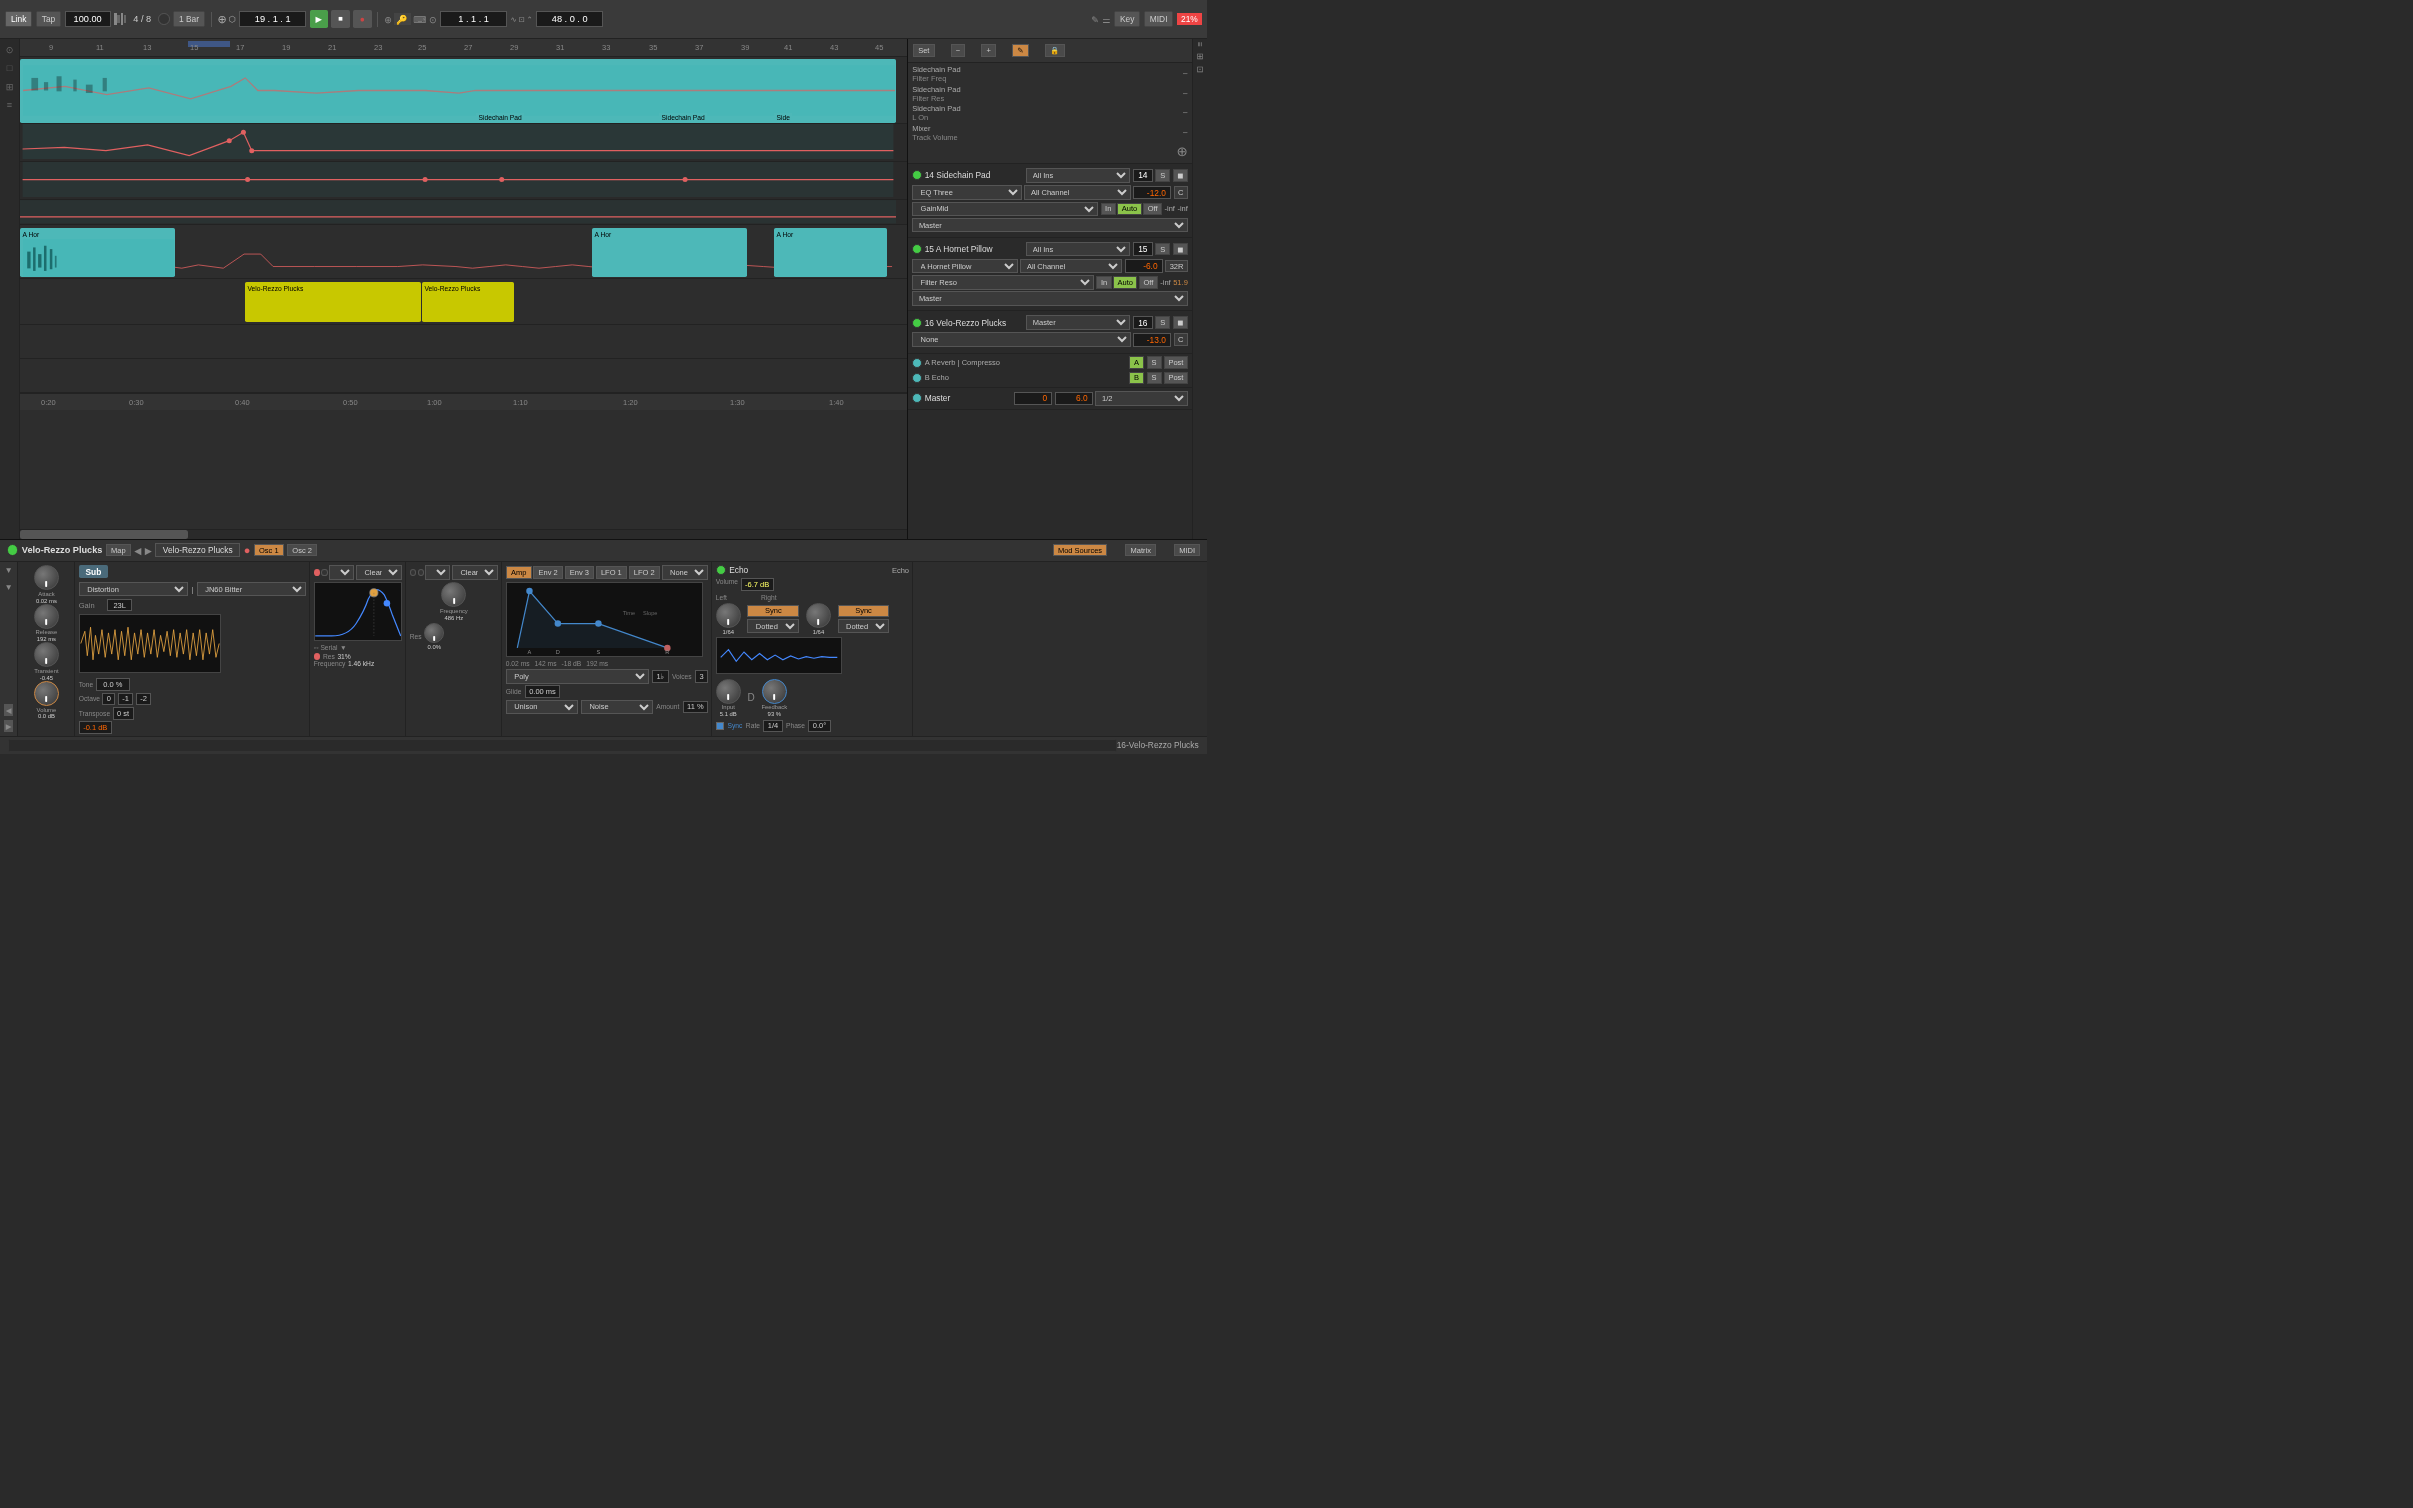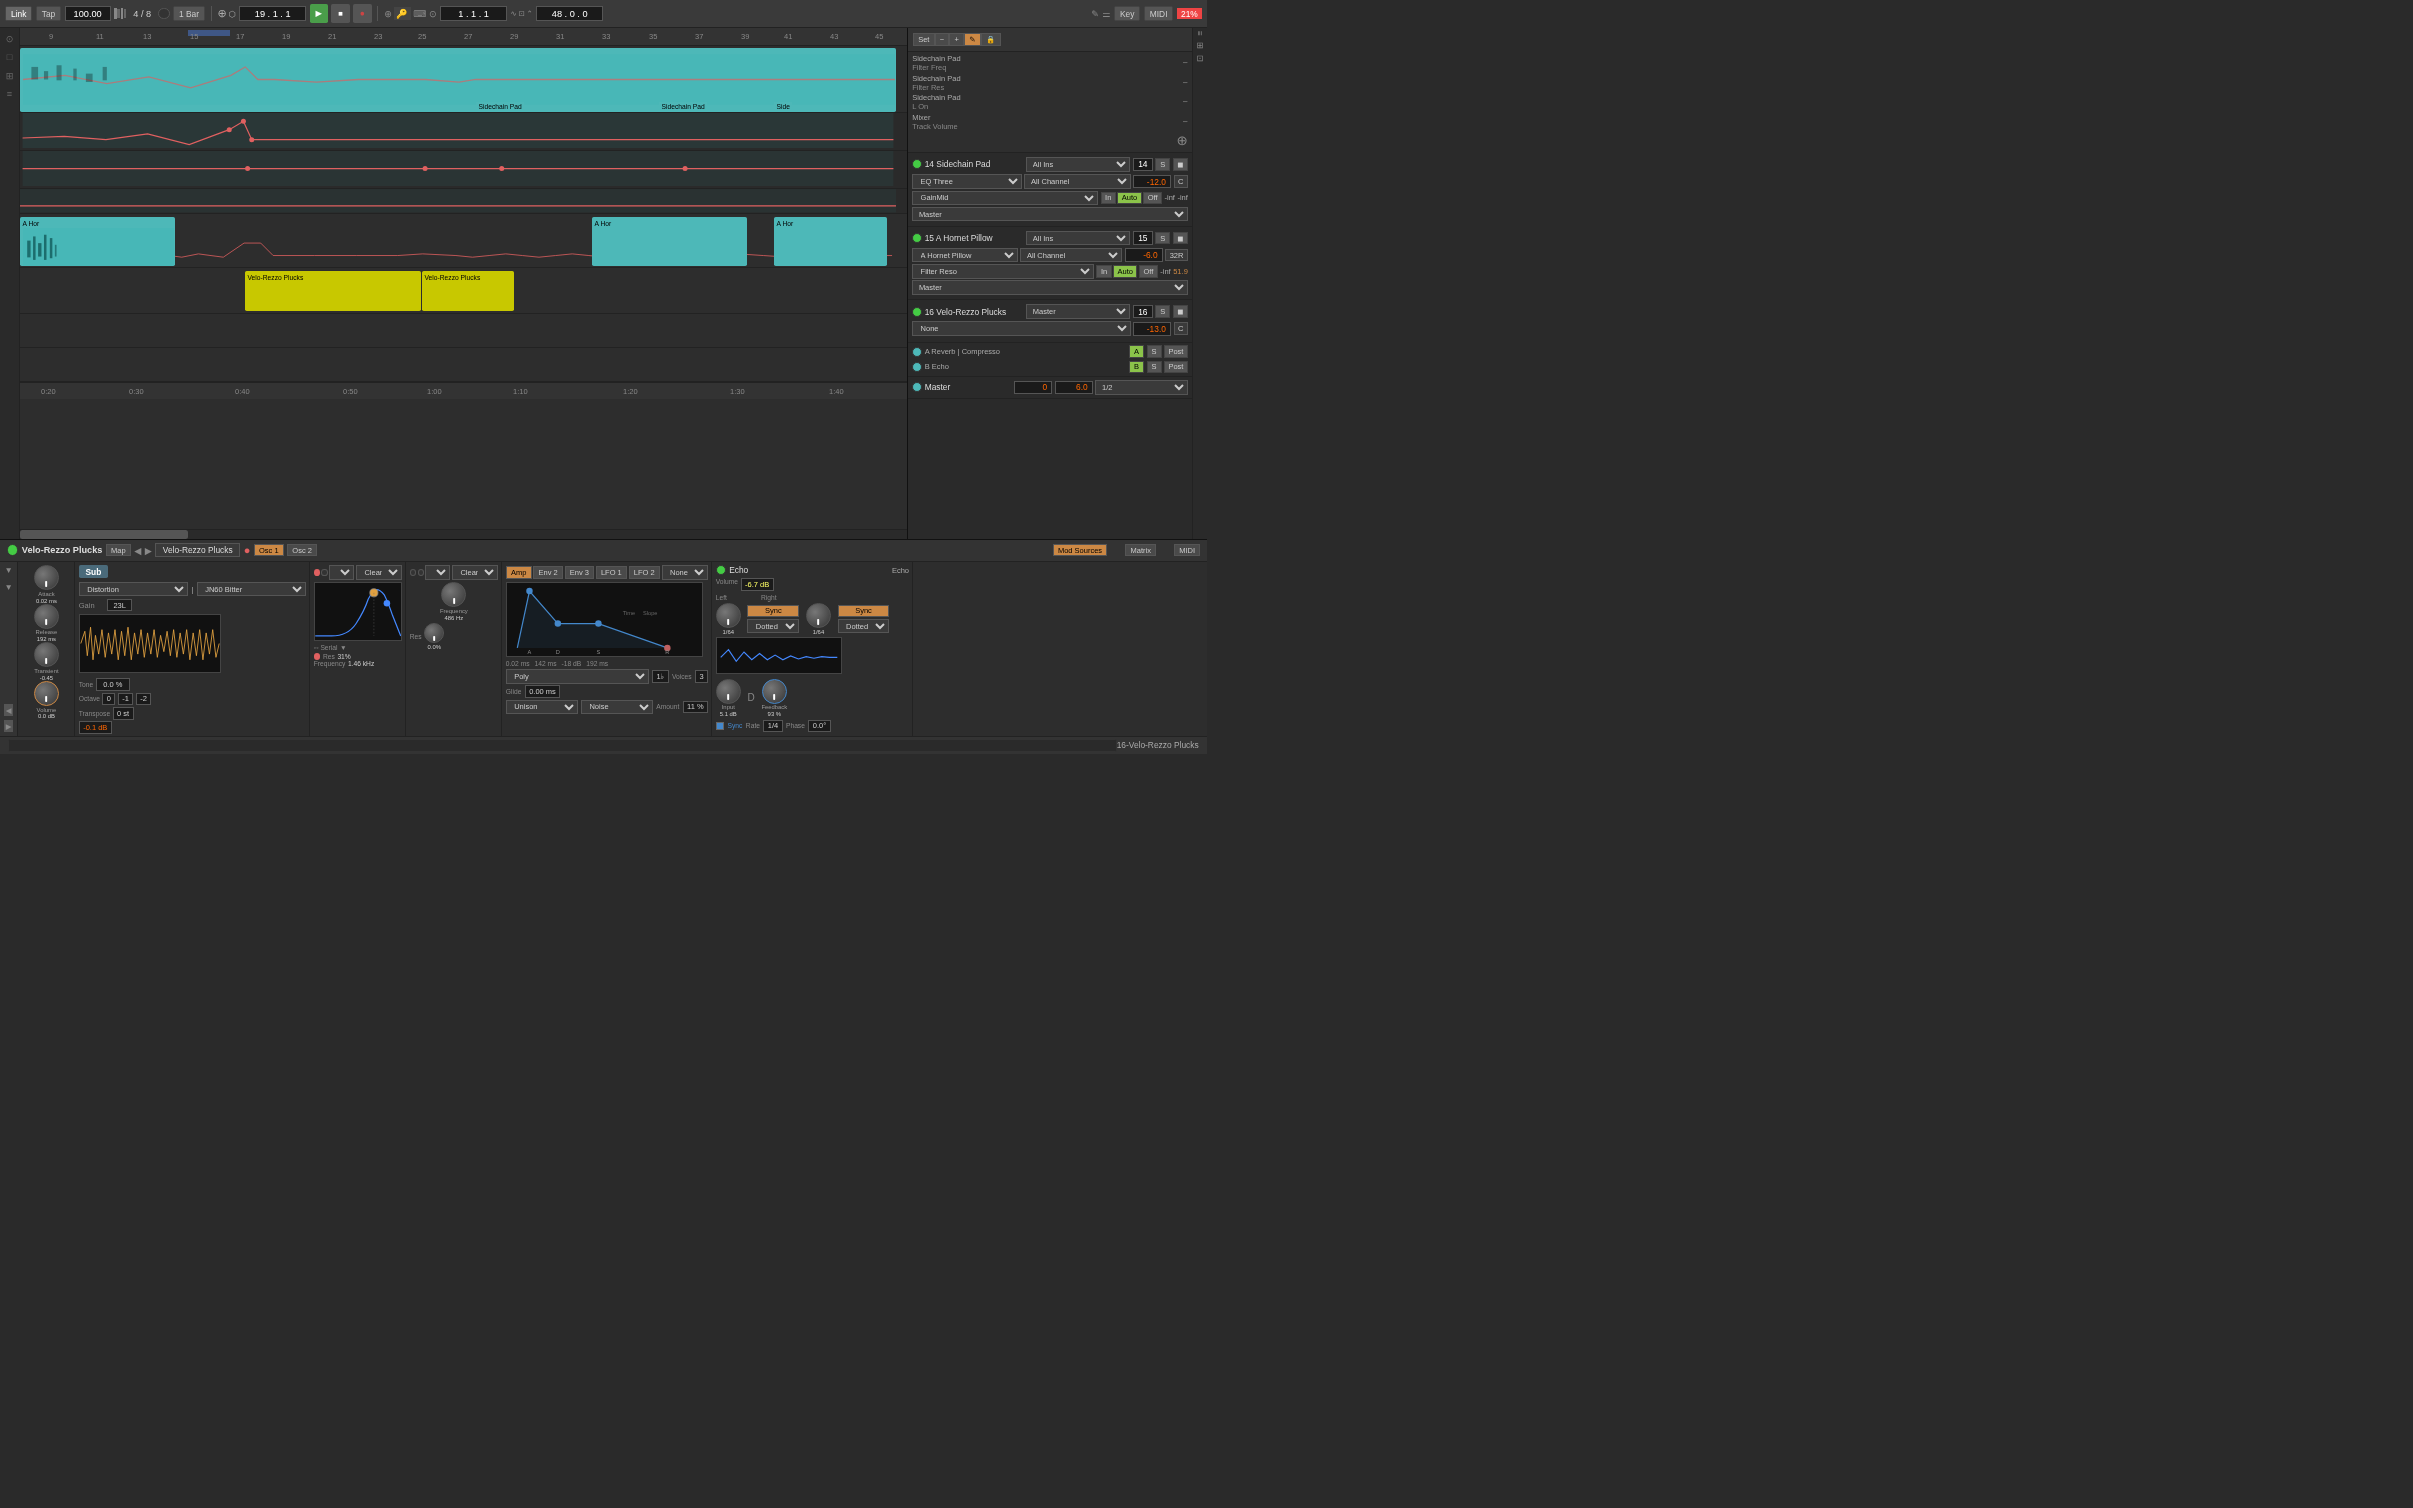--- a/index.html
+++ b/index.html
@@ -9,21 +9,21 @@
       font-family: 'Arial', sans-serif;
       font-size: 9.2px;
       width: 1207px;
       height: 754px;
       overflow: hidden;
       position: relative;
     }
 
     
     #top-toolbar {
-      height: 28px;
+      height: 39px;
       background: #3a3a3a;
       border-bottom: 0.8px solid #222;
       display: flex;
       align-items: center;
       padding: 0 5px;
       gap: 3.4px;
     }
     .toolbar-btn {
       background: #555;
       border: 0.8px solid #444;
@@ -207,21 +207,21 @@
       flex-shrink: 0;
     }
 
     .mixer-controls-header {
       height: 23.5px;
       background: #333;
       border-bottom: 0.8px solid #222;
       display: flex;
       align-items: center;
       padding: 0 5px;
-      gap: 0;
+      gap: 16px;
     }
 
     .mixer-track-item {
       border-bottom: 0.8px solid #222;
       padding: 4.2px;
     }
 
     .mixer-row1 {
       display: flex;
       align-items: center;

